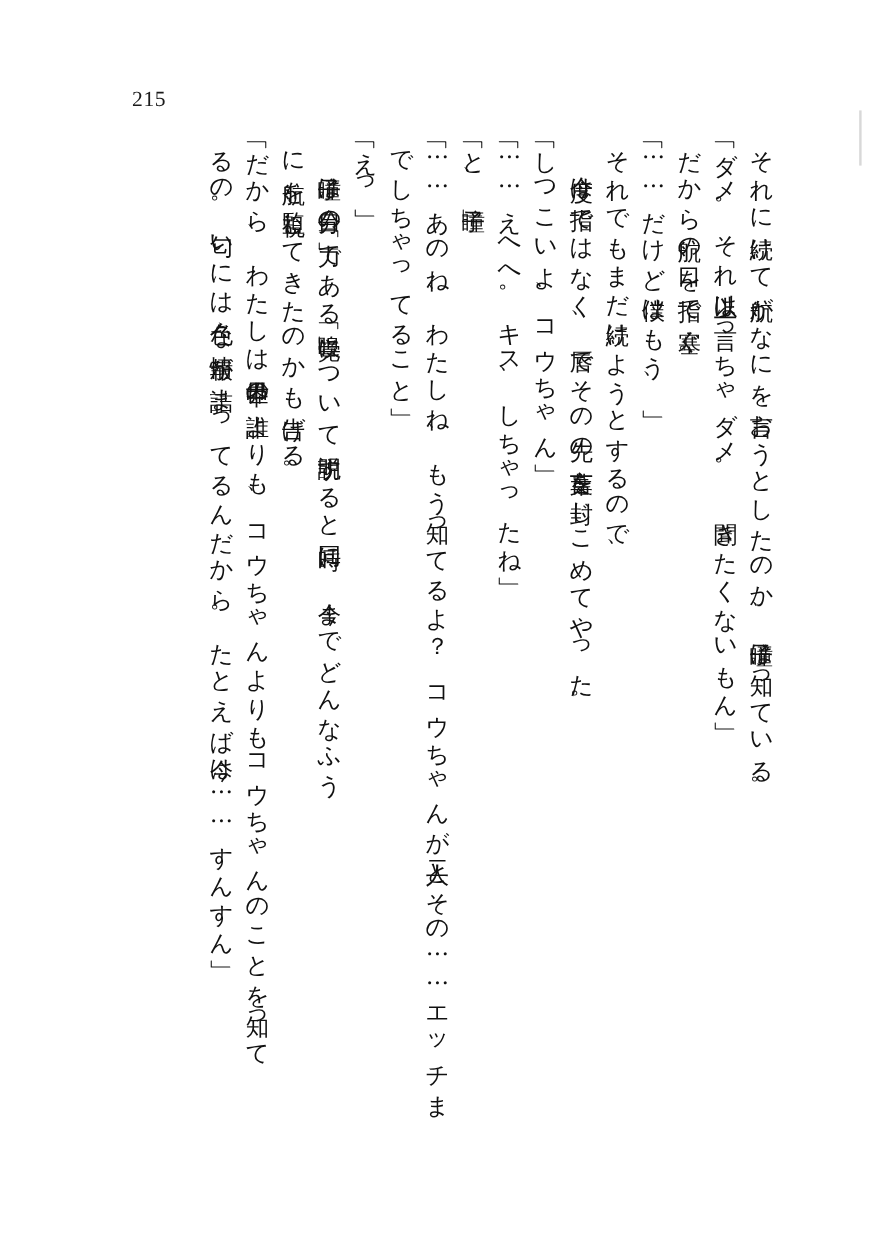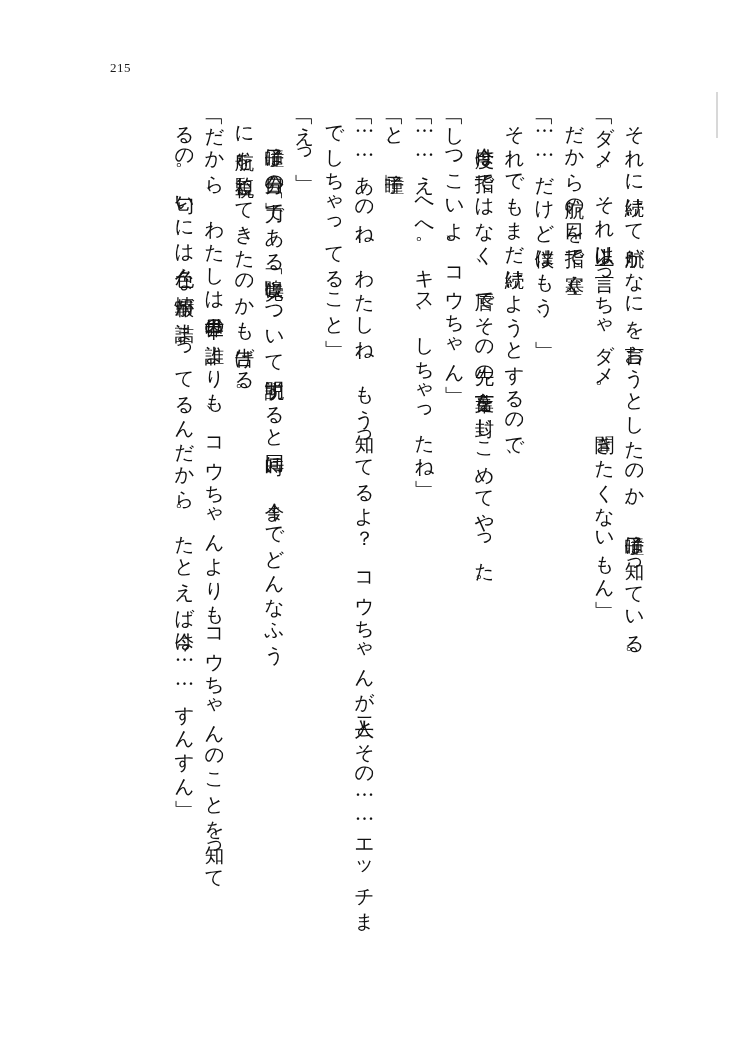--- a/index.html
+++ b/index.html
@@ -15,23 +15,23 @@
     overflow: hidden;
     position: relative;
   }
   .page {
     position: absolute;
     inset: 0;
     background: #ffffff;
   }
   .page-number {
     position: absolute;
-    top: 60px;
+    top: 72px;
     left: 110px;
-    font-size: 13px;
+    font-size: 18px;
     letter-spacing: 0.5px;
     color: #1a1a1a;
     font-family: "Liberation Serif", "DejaVu Serif", serif;
   }
   .text-block {
     position: absolute;
     top: 112px;
     left: 78px;
     width: 566px;
     height: 850px;

